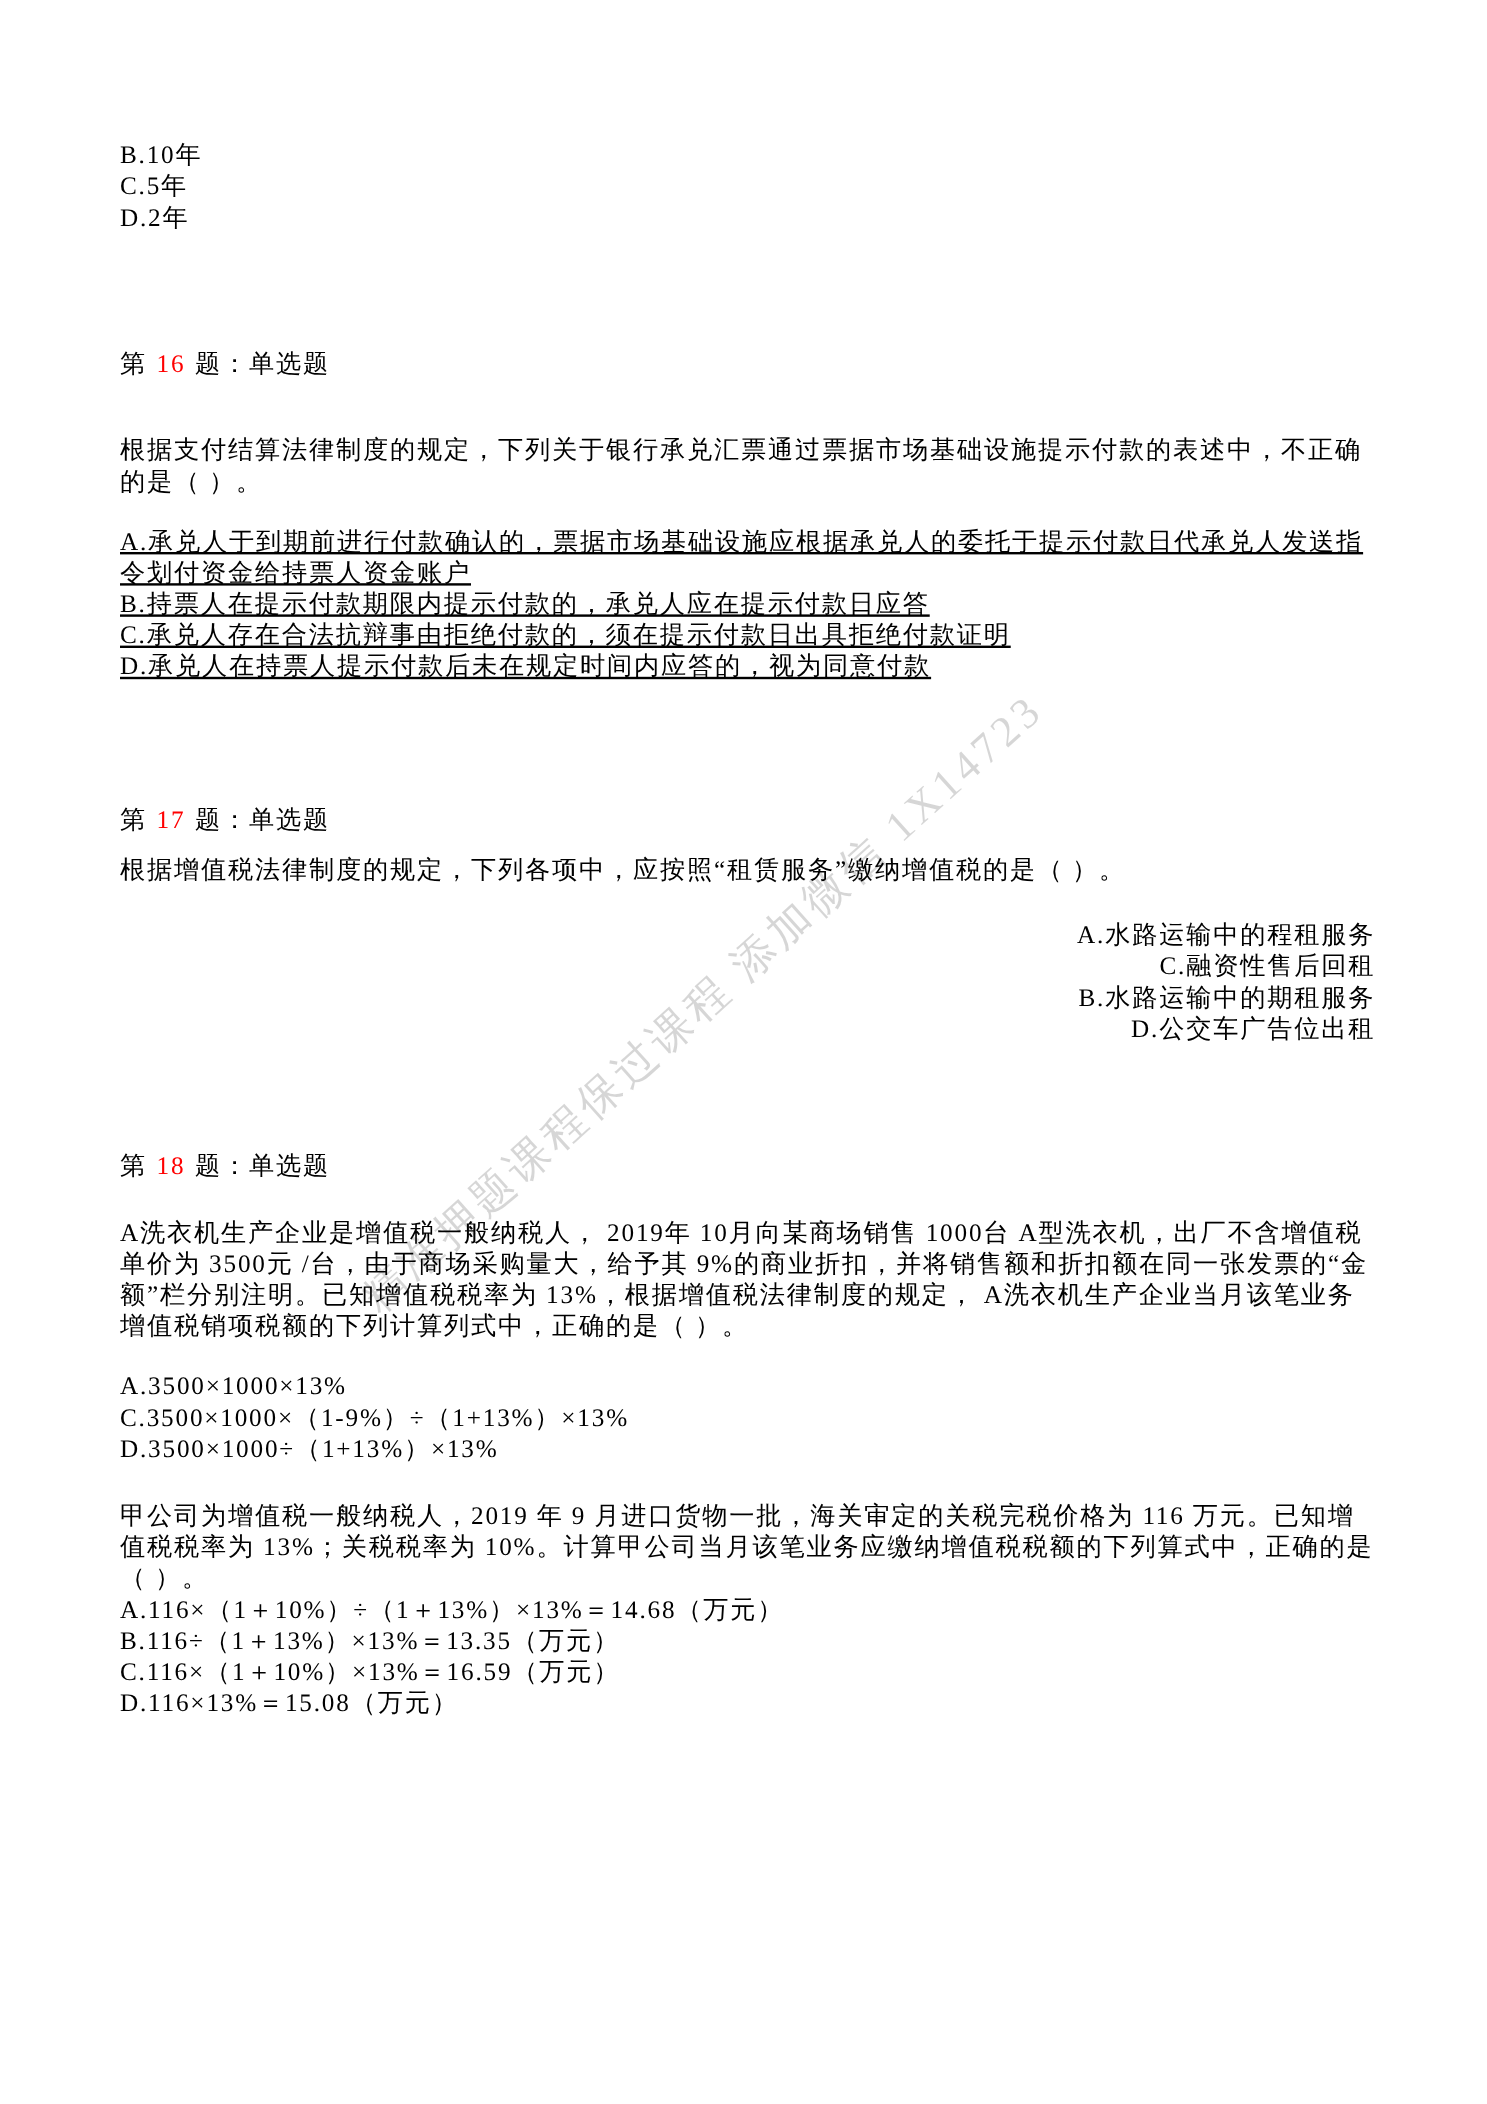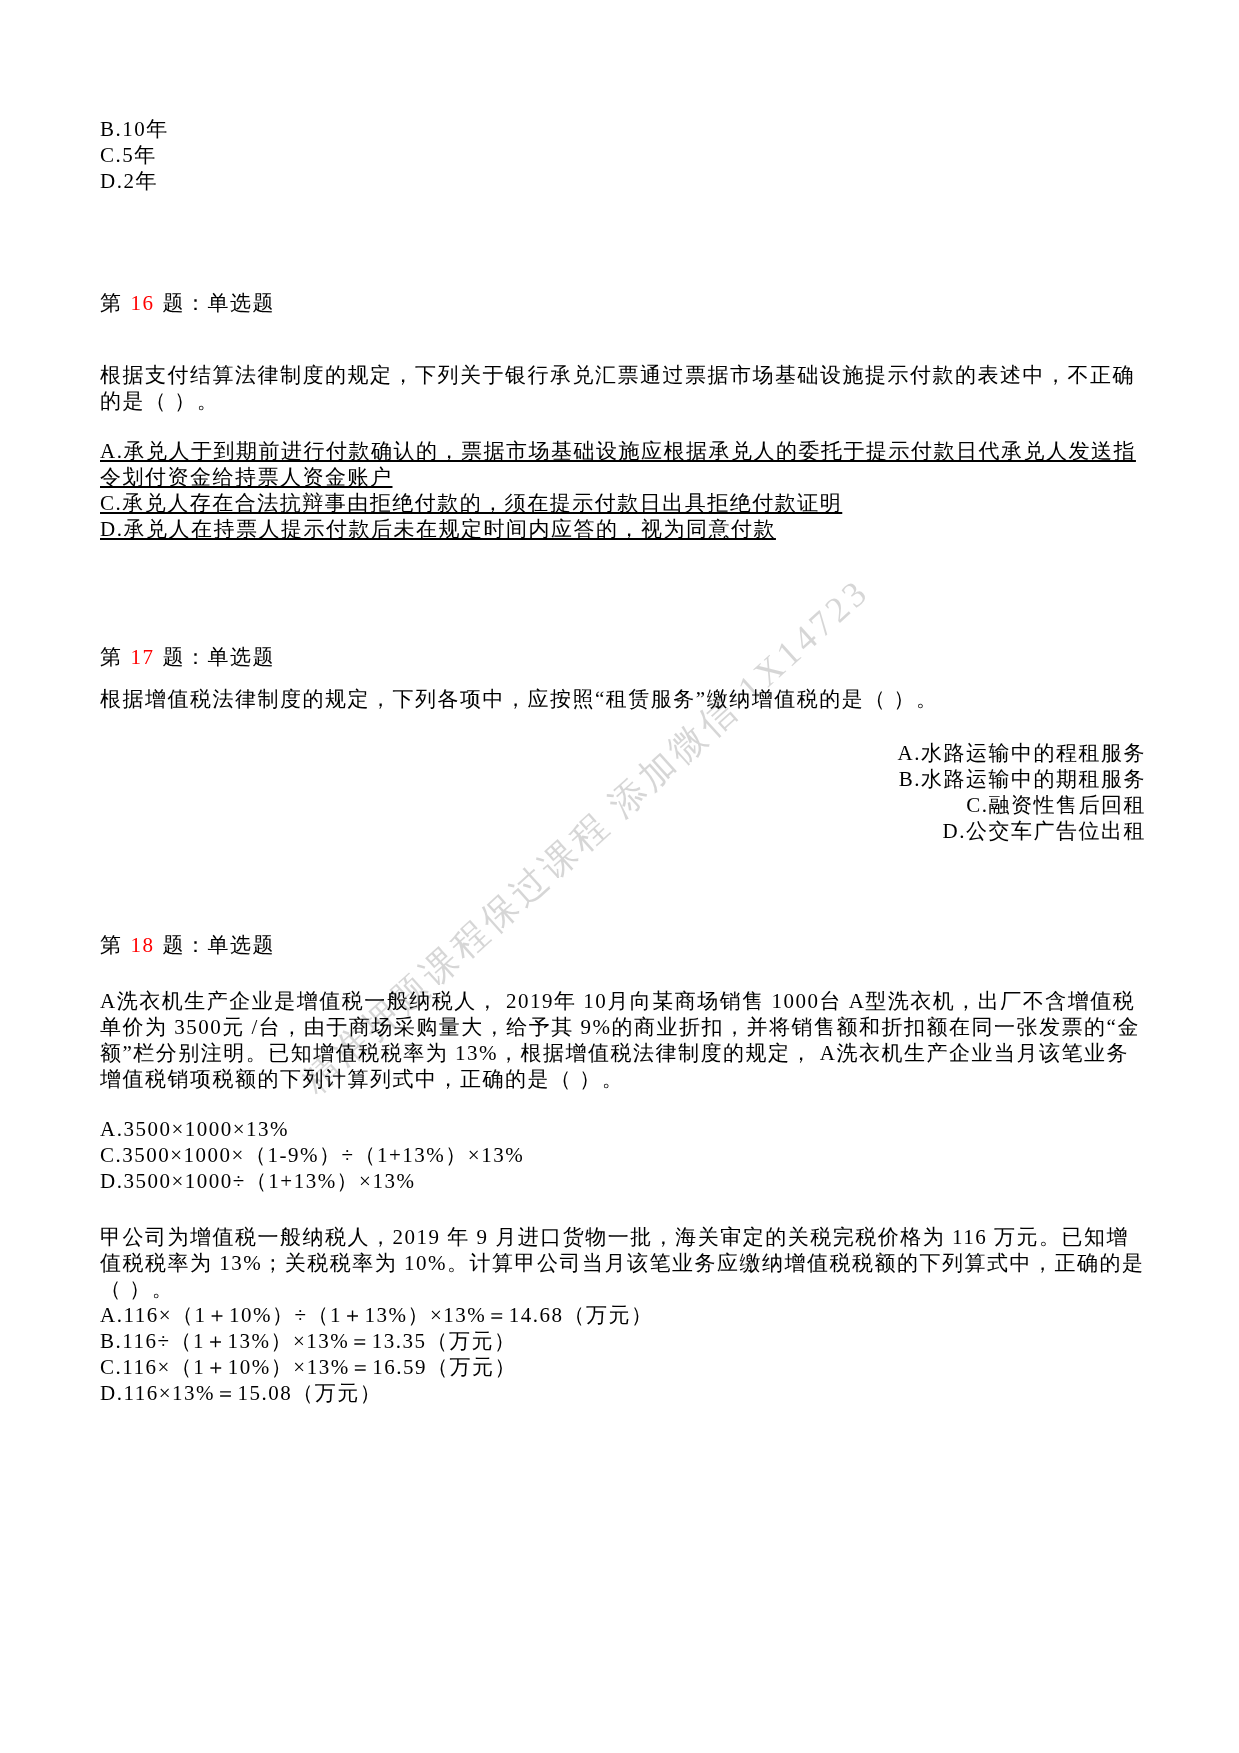--- a/index.html
+++ b/index.html
@@ -76,32 +76,33 @@
       <p class="opt-line">B.10年</p>
       <p class="opt-line">C.5年</p>
       <p class="opt-line">D.2年</p>
     </div>
 
     <section>
       <h3 class="q-header q16-header"><span>第</span><span class="q-num">16</span><span>题：单选题</span></h3>
       <p class="q-body q16-body">根据支付结算法律制度的规定，下列关于银行承兑汇票通过票据市场基础设施提示付款的表述中，不正确的是（ ）。</p>
       <div class="q16-opts">
         <p class="opt-line">A.承兑人于到期前进行付款确认的，票据市场基础设施应根据承兑人的委托于提示付款日代承兑人发送指令划付资金给持票人资金账户</p>
+        <p class="opt-line">B.持票人在提示付款期限内提示付款的，承兑人应在提示付款日应答</p>
         <p class="opt-line">C.承兑人存在合法抗辩事由拒绝付款的，须在提示付款日出具拒绝付款证明</p>
         <p class="opt-line">D.承兑人在持票人提示付款后未在规定时间内应答的，视为同意付款</p>
       </div>
     </section>
 
     <section>
       <h3 class="q-header q17-header"><span>第</span><span class="q-num">17</span><span>题：单选题</span></h3>
       <p class="q-body q17-body">根据增值税法律制度的规定，下列各项中，应按照“租赁服务”缴纳增值税的是（ ）。</p>
       <div class="q17-opts">
         <p class="opt-line">A.水路运输中的程租服务</p>
+        <p class="opt-line">C.融资性售后回租</p>
         <p class="opt-line">B.水路运输中的期租服务</p>
-        <p class="opt-line">C.融资性售后回租</p>
         <p class="opt-line">D.公交车广告位出租</p>
       </div>
     </section>
 
     <section>
       <h3 class="q-header q18-header"><span>第</span><span class="q-num">18</span><span>题：单选题</span></h3>
       <p class="q-body q18-body">A洗衣机生产企业是增值税一般纳税人， 2019年 10月向某商场销售 1000台 A型洗衣机，出厂不含增值税单价为 3500元 /台，由于商场采购量大，给予其 9%的商业折扣，并将销售额和折扣额在同一张发票的“金额”栏分别注明。已知增值税税率为 13%，根据增值税法律制度的规定， A洗衣机生产企业当月该笔业务增值税销项税额的下列计算列式中，正确的是（ ）。</p>
       <div class="q18-opts">
         <p class="opt-line">A.3500×1000×13%</p>
         <p class="opt-line">C.3500×1000×（1-9%）÷（1+13%）×13%</p>

